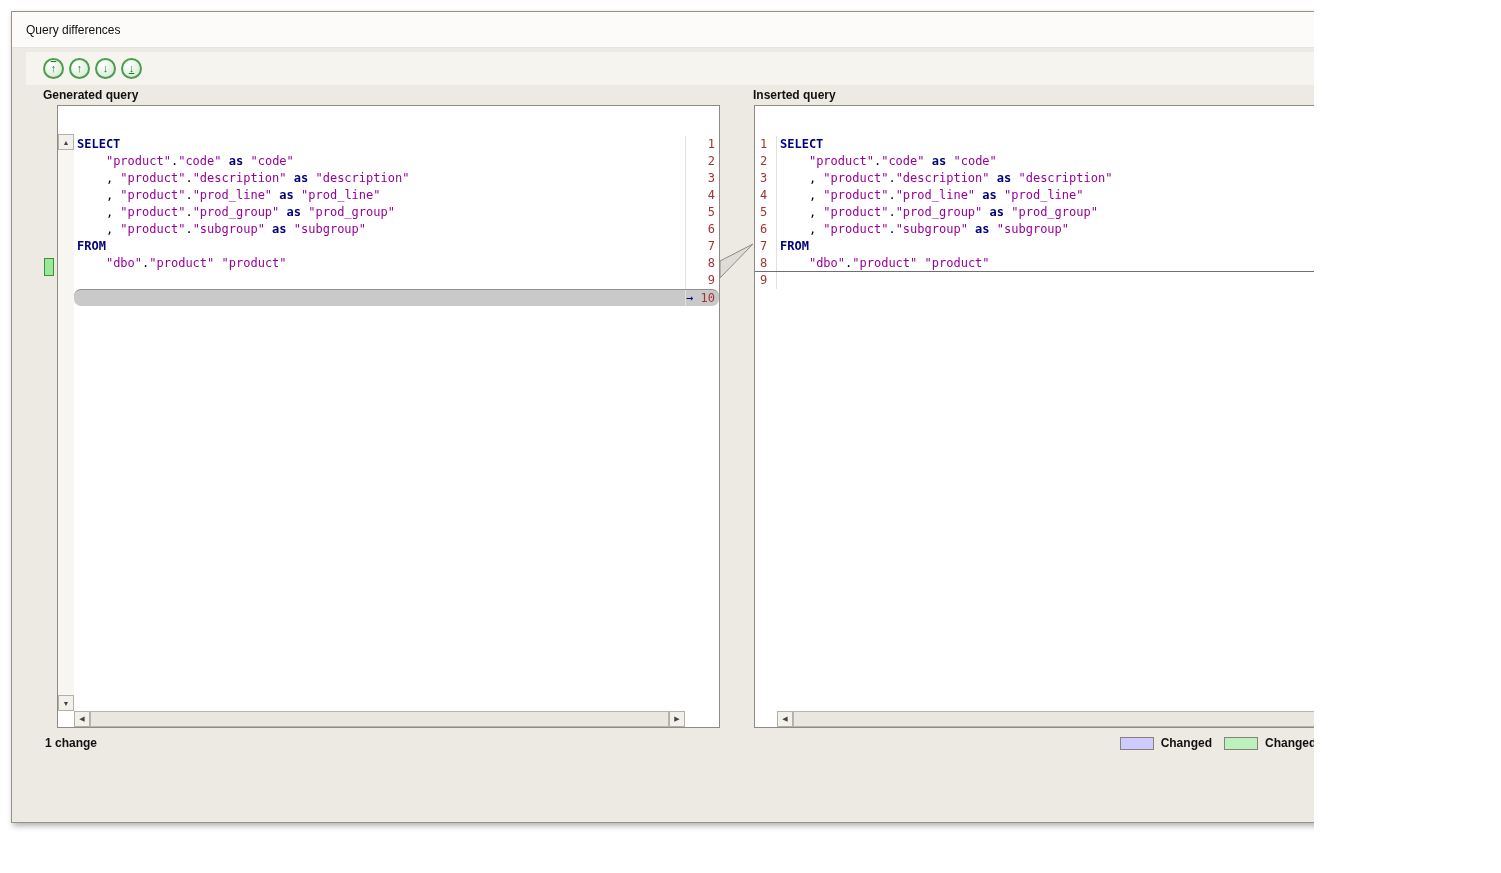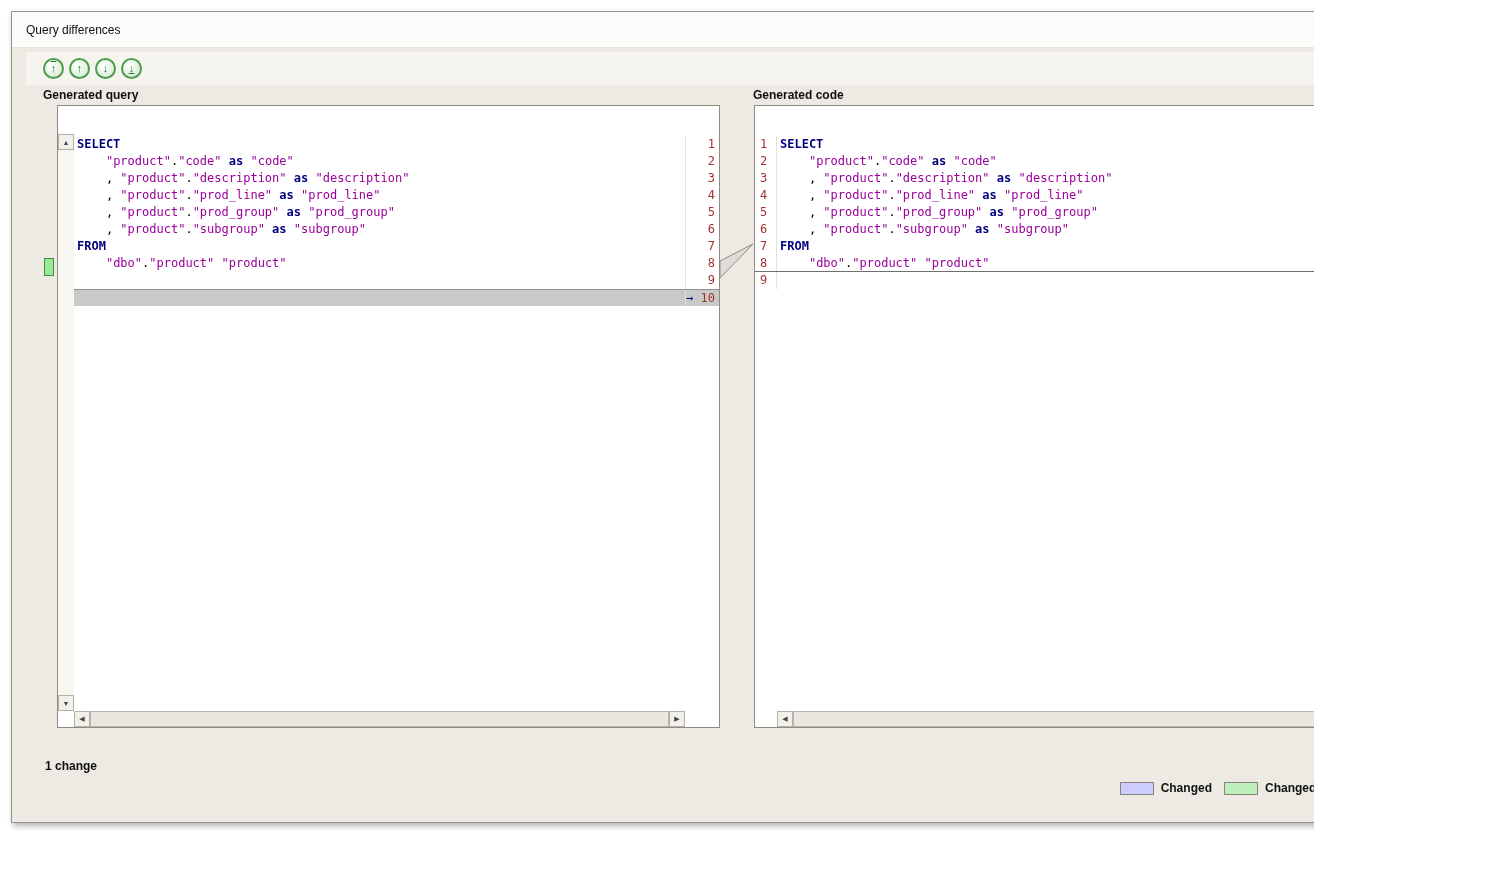--- a/index.html
+++ b/index.html
@@ -52,21 +52,21 @@
   .code-line { display: flex; height: 17px; line-height: 17px;
     font-family: "DejaVu Sans Mono", monospace; font-size: 12px; white-space: pre; }
   .code-line .code { flex: 1; overflow: hidden; padding-left: 3px; }
   .num { flex: none; color: #A33333; }
   #left-lines .num { width: 34px; text-align: right; padding-right: 4px; border-left: 1px solid #E3E1DB; }
   #right-lines .num { width: 22px; text-align: left; padding-left: 5px; border-right: 1px solid #E3E1DB; }
   .num-marker { color: #000080; }
   .seg-kw { color: #000080; font-weight: bold; }
   .seg-str { color: #990099; }
   .seg-pl { color: #000000; }
-  .hl-deleted { background: #C9C9C9; border-top: 1px solid #909090; }
+  .hl-deleted { background: #C9C9C9; border-top: 1px solid #909090; border-radius: 7px; }
   .divider-after { border-bottom: 1px solid #6F6F6F; }
 
   
   .vscroll { width: 16px; display: flex; flex-direction: column; background: #F6F4EF; flex: none; }
   .vscroll .sb-track { flex: 1; background: #F8F6F1; }
   .hscroll-row { height: 16px; display: flex; flex: none; }
   .panel.left-panel  .hscroll-row { margin-left: 16px; margin-right: 34px; }
   .panel.right-panel .hscroll-row { margin-left: 22px; margin-right: 16px; }
   .hscroll-row .sb-track { flex: 1; background: #F8F6F1; position: relative; }
   .sb-thumb-h { position: absolute; left: 0; top: 0; bottom: 0; right: 0;
@@ -76,21 +76,21 @@
     padding: 0; cursor: default; }
 
   
   .diff-divider { width: 34px; position: relative; }
   .diff-divider svg { position: absolute; left: 0; top: 0; }
 
   
   .status-row { margin-top: 8px; display: flex; align-items: center;
     padding-left: 33px; padding-right: 72px; font-size: 12px; font-weight: bold; color: #111; }
   .legend { margin-left: auto; display: flex; align-items: center; gap: 12px; }
-  .legend-item { display: flex; align-items: center; gap: 7px; margin-top: 45px; }
+  .legend-item { display: flex; align-items: center; gap: 7px; }
   .legend-swatch { width: 34px; height: 13px; border: 1px solid #87837A; }
 
   
   .buttons-row { margin-top: 22px; display: flex; justify-content: flex-end; gap: 8px; padding-right: 60px; }
   .dlg-btn { height: 26px; min-width: 72px; padding: 0 12px;
     background: linear-gradient(#F8F7F4, #E9E7E1); border: 1px solid #8B877E; border-radius: 3px;
     font-family: "Liberation Sans", sans-serif; font-size: 12px; font-weight: bold; color: #111;
     cursor: default; }
   .dlg-btn.ok { border: 1px solid #33589B; box-shadow: inset 0 0 0 1px #9DB9E0; }
 </style>
@@ -115,21 +115,21 @@
         <button class="tb-btn tb-next">
           <span class="tb-icon">↓</span>
         </button>
         <button class="tb-btn tb-last">
           <span class="tb-icon">↓</span>
         </button>
       </div>
 
     <div class="labels-row">
       <span class="panel-label left">Generated query</span>
-      <span class="panel-label right">Generated code</span>
+      <span class="panel-label right">Inserted query</span>
     </div>
 
     <div class="panels-row">
 
       <div class="overview-strip left">
         <div class="ov-marker green"></div>
       </div>
 
       <div class="panel left-panel">
         <div class="editor-body">

